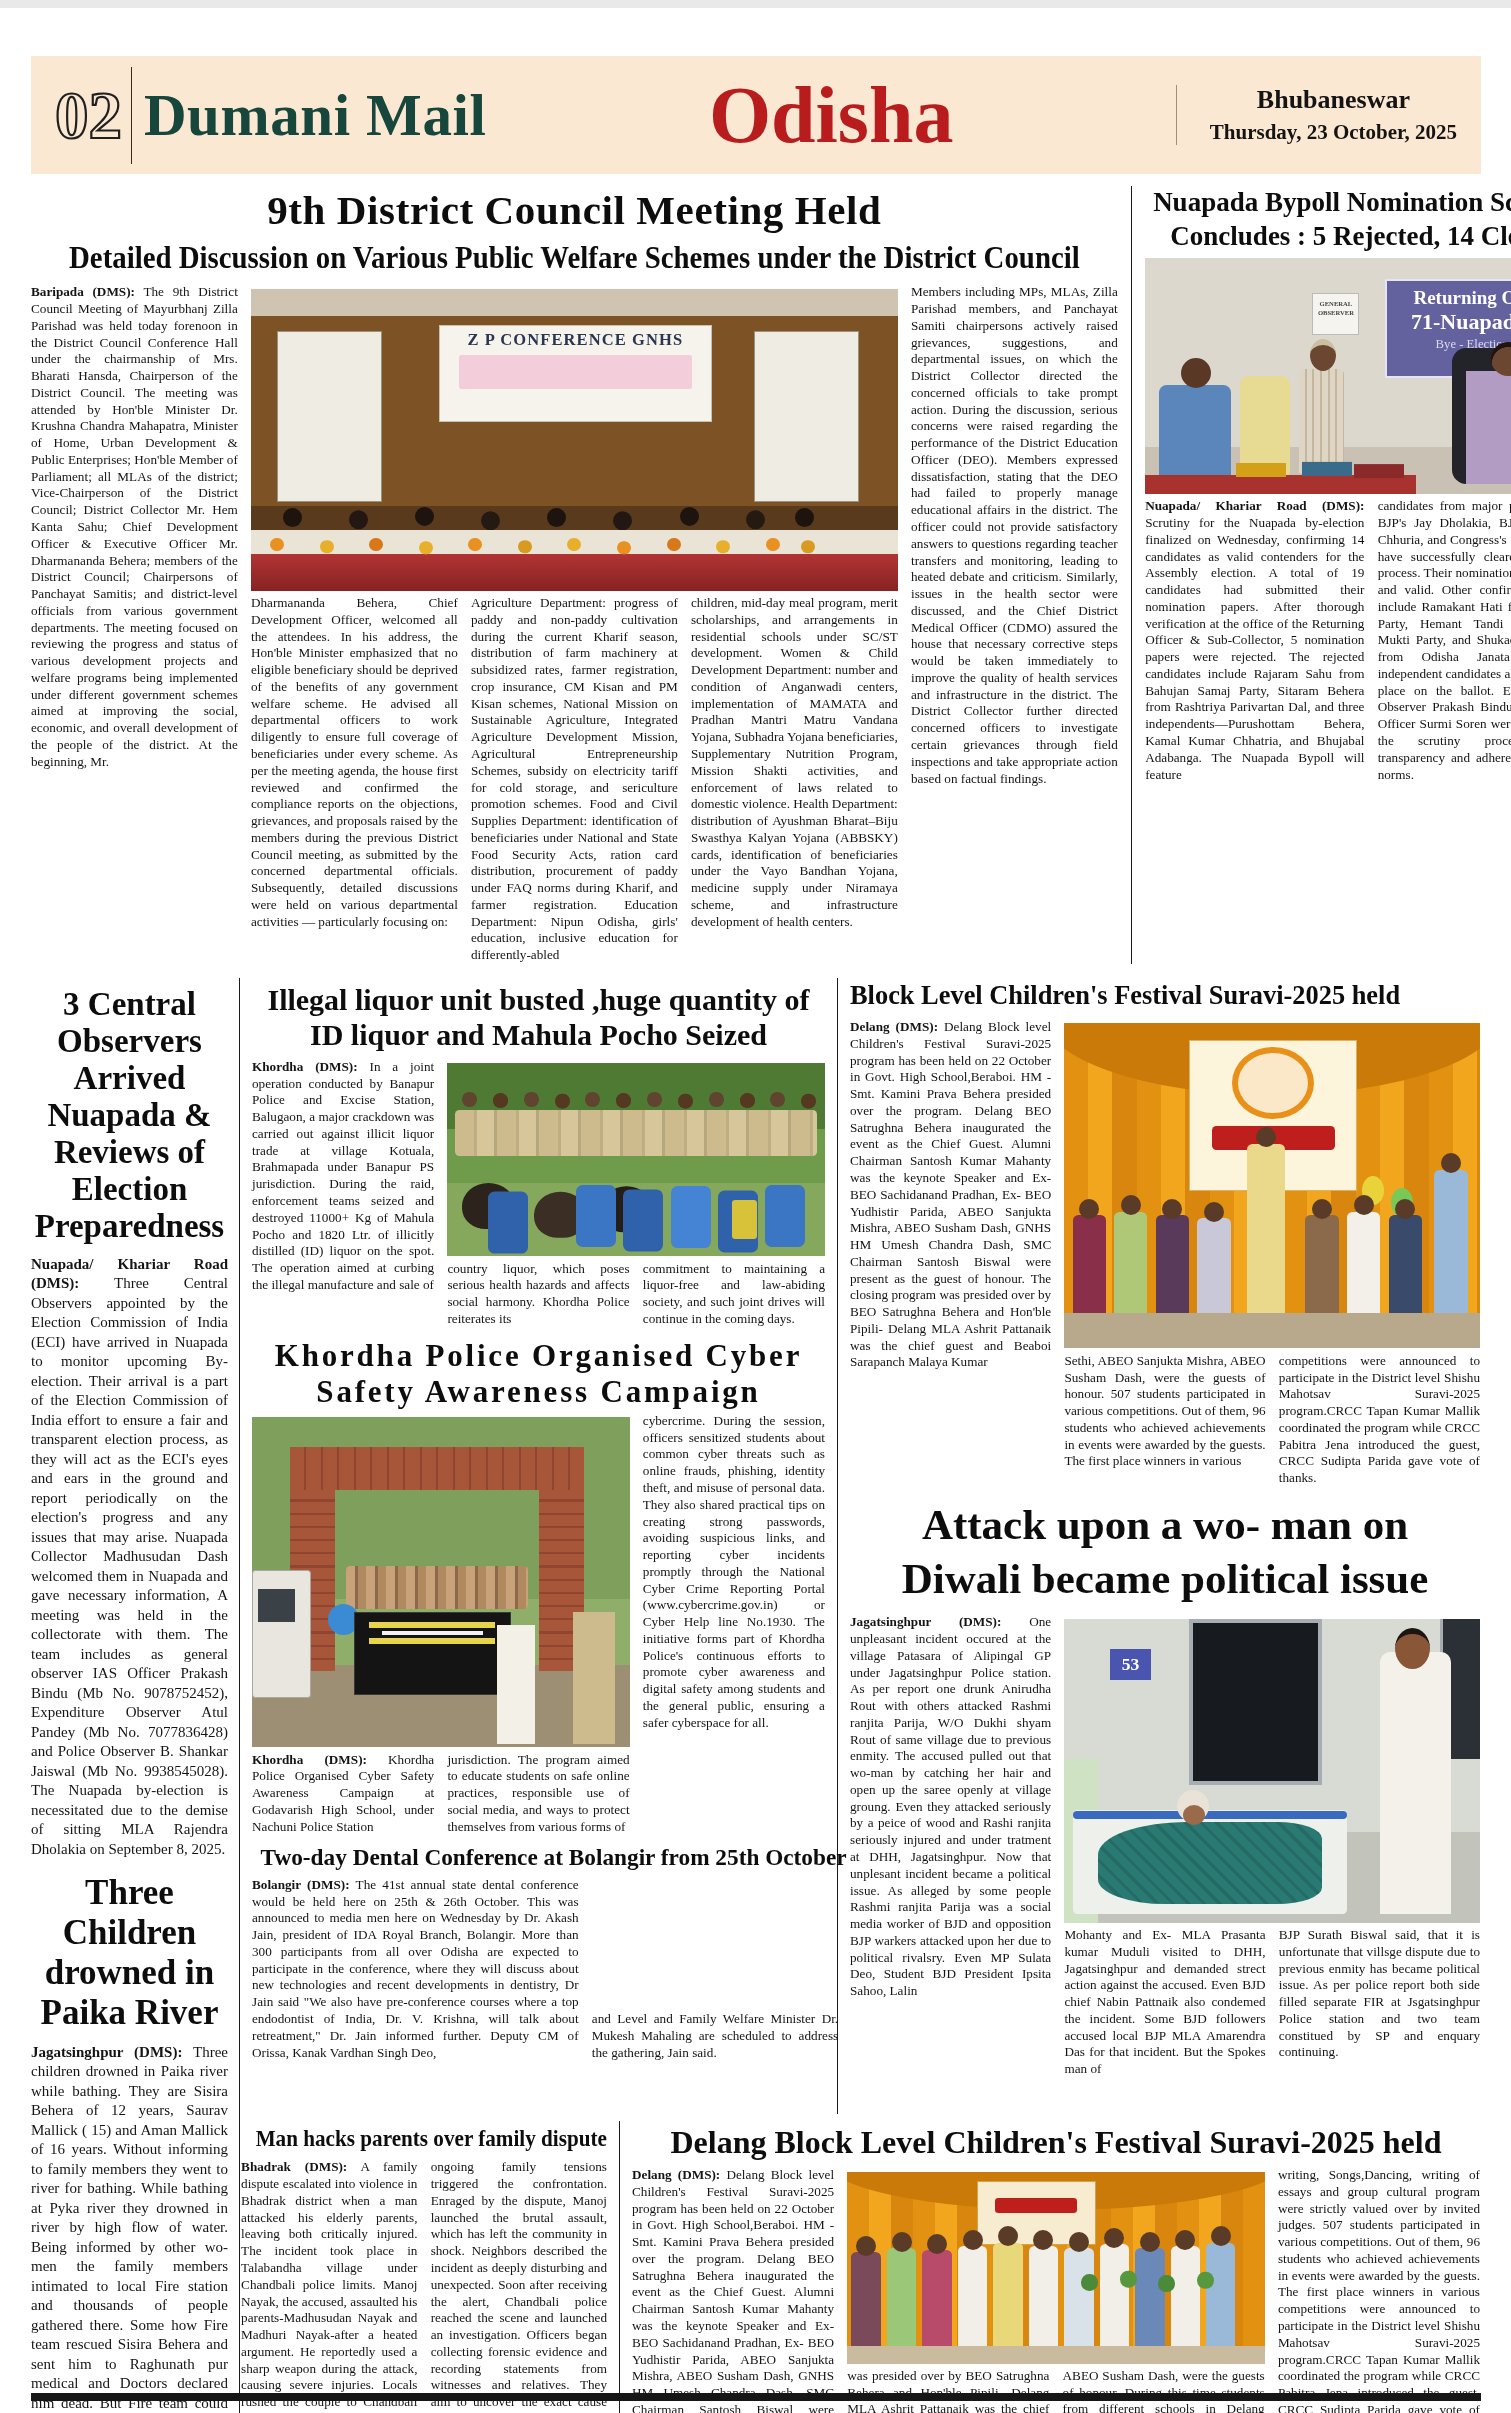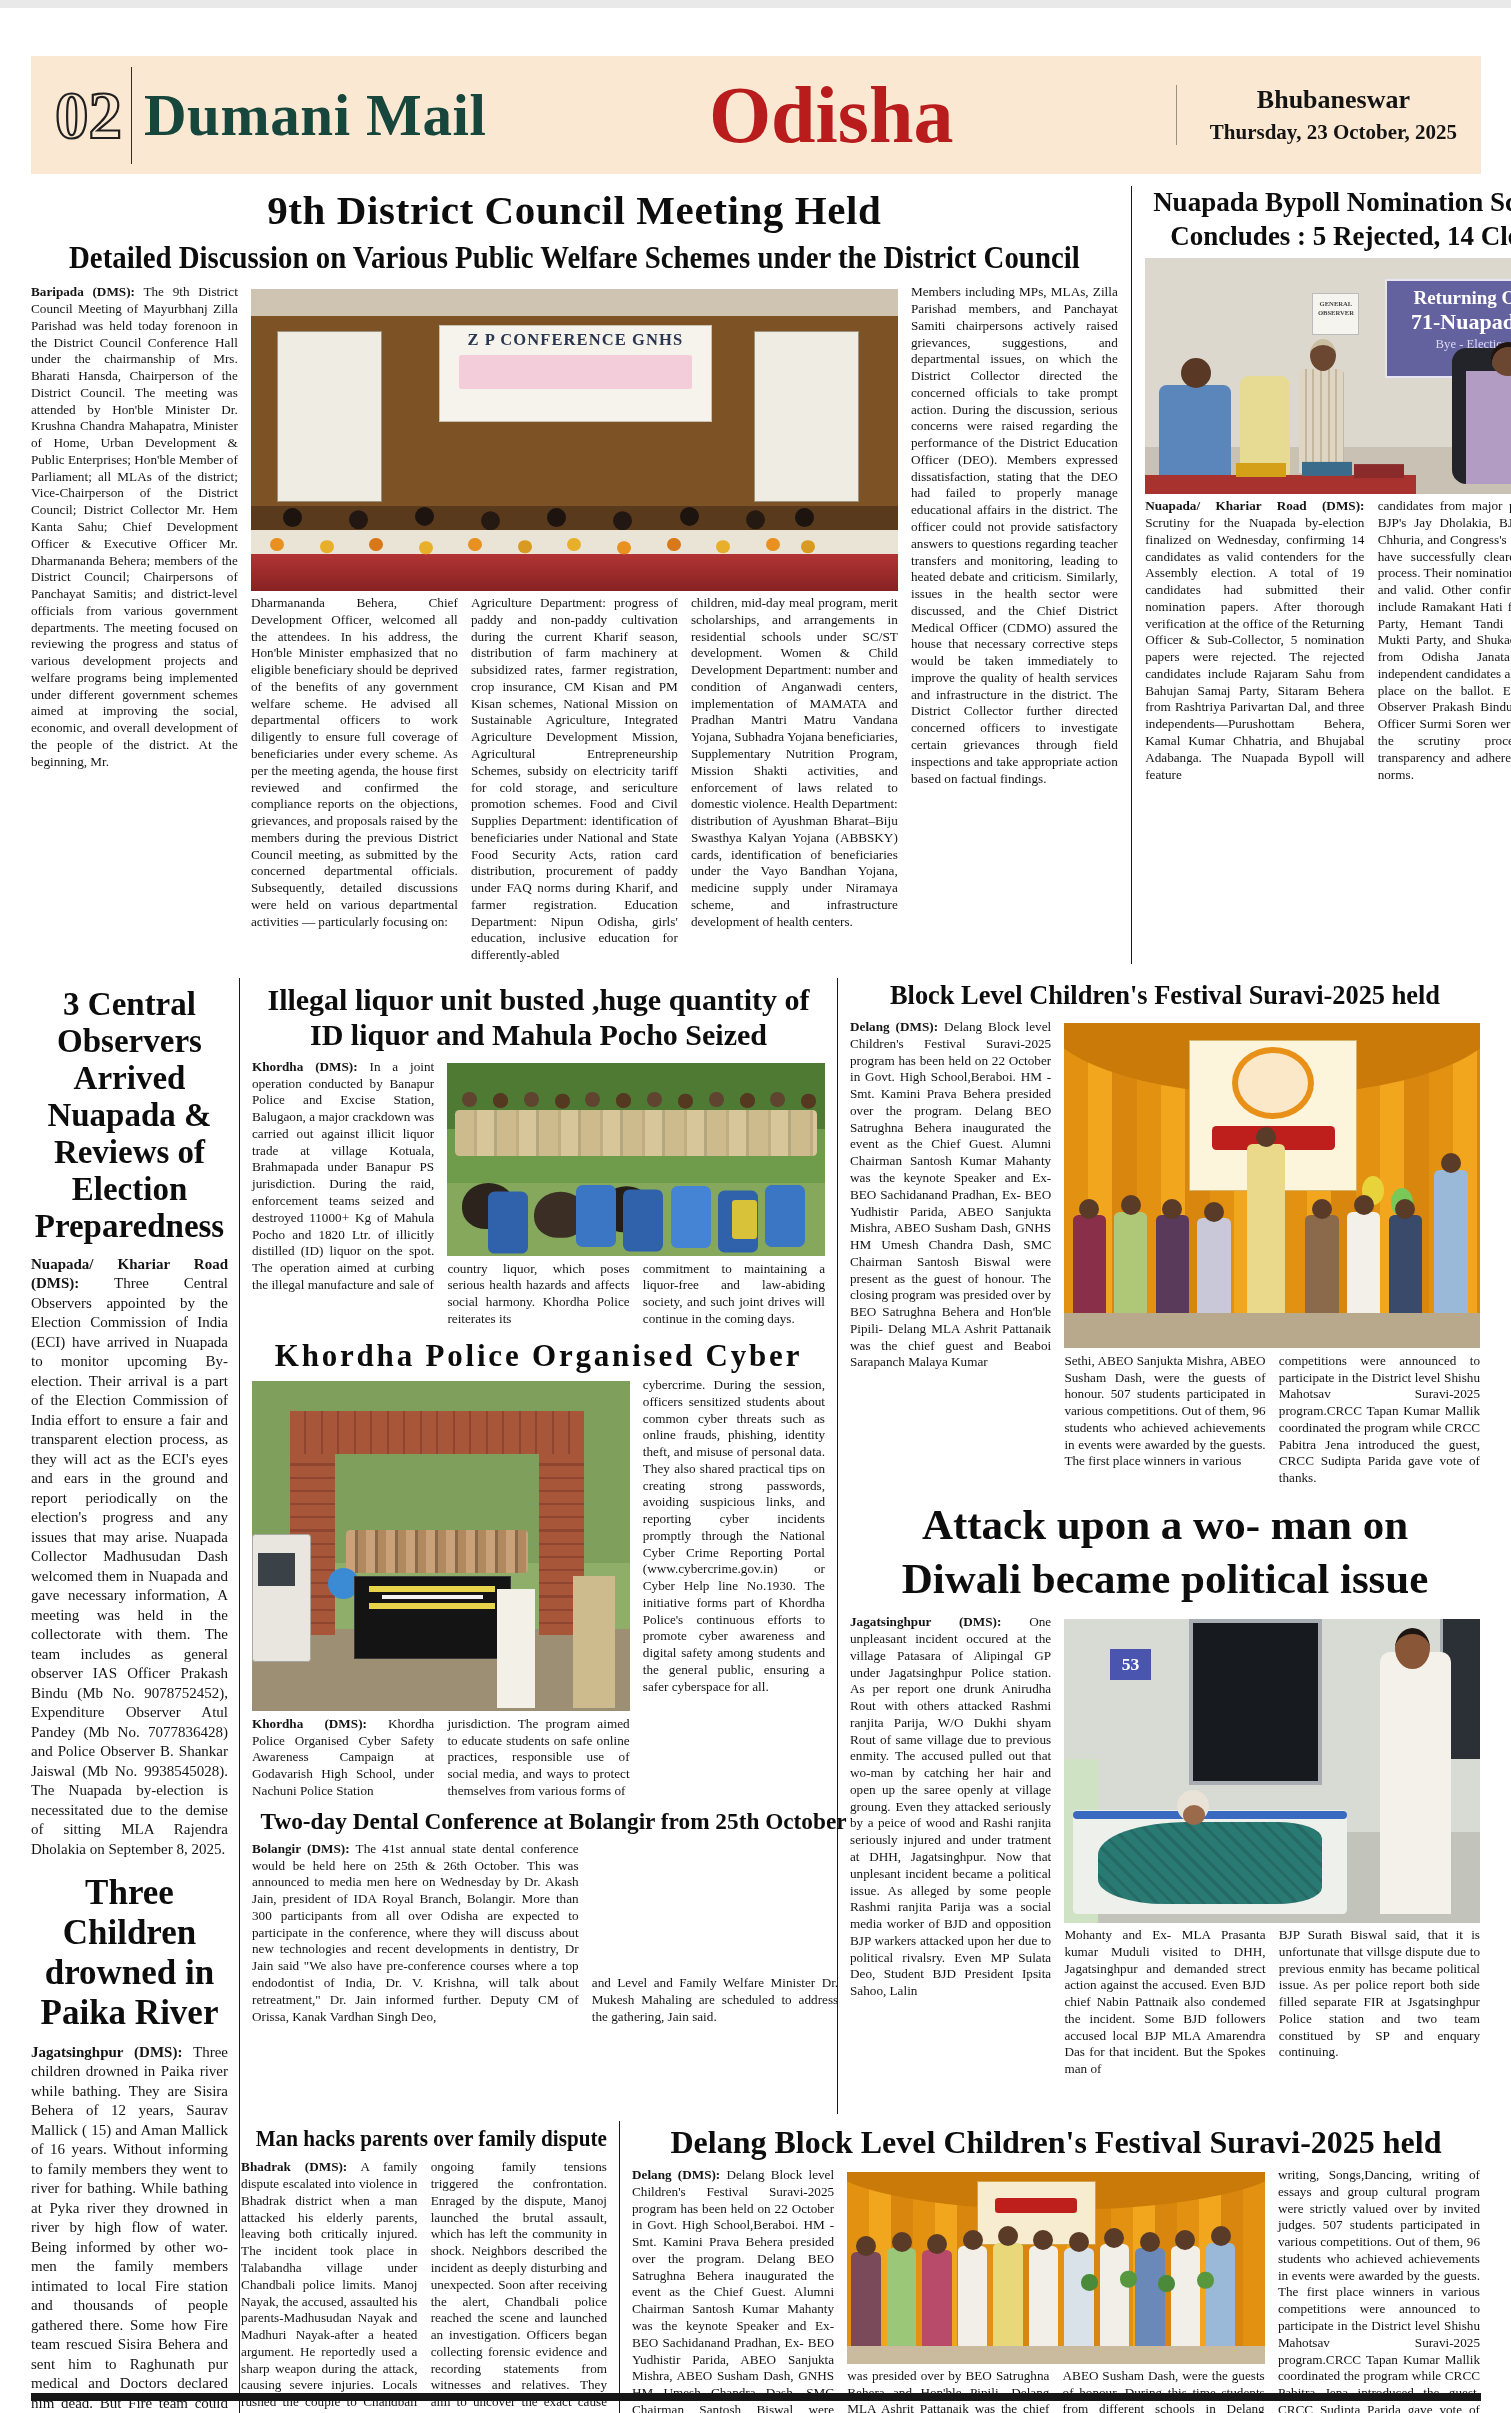--- a/index.html
+++ b/index.html
@@ -83,21 +83,21 @@
   .col-left{grid-column:1;grid-row:1/3;border-right:1.1px solid #1a1a1a;padding-right:11px;}
   .col-left .bcol{font-size:15px;line-height:1.3;}
   .mid-center{grid-column:2;grid-row:1;border-right:1.1px solid #1a1a1a;padding:0 12px;}
   .mid-right{grid-column:3;grid-row:1;padding-left:12px;}
   .bottom-band{grid-column:2/4;grid-row:2;display:grid;grid-template-columns:380px 1fr;margin-top:7.7px;}
   .h-obs{font-size:33px;text-align:center;line-height:1.12;margin:7.7px 0 10px;}
   .h-drown{font-size:35px;text-align:center;line-height:1.14;margin:14.3px 0 10px;}
   .h-liq{font-size:30px;text-align:center;line-height:1.18;margin:3.3px 0 6.6px;}
   .h-cyb{font-size:31px;text-align:center;line-height:1.16;letter-spacing:2.8px;margin:10px 0 3.3px;}
   .h-den{font-size:24px;text-align:center;white-space:nowrap;transform:scaleX(.97);margin:8.8px 0 5.5px;}
-  .h-sur{font-size:26.4px;text-align:center;white-space:nowrap;margin:2.2px 0 7.7px;}
+  .h-sur{font-size:26.4px;text-align:left;white-space:nowrap;margin:2.2px 0 7.7px;}
   .h-att{font-size:43px;text-align:center;line-height:1.25;margin:11px 0 8.8px;}
   .h-hak{font-size:23px;text-align:center;white-space:nowrap;transform:scaleX(.92);margin:4.4px 0 7.7px;}
   .h-del{font-size:32px;text-align:center;white-space:nowrap;margin:2.2px 0 6.6px;}
   .liq-body,.sur-body,.att-body{display:grid;grid-template-columns:repeat(3,1fr);column-gap:13.2px;}
   .lc1,.sc1,.ac1{grid-column:1;grid-row:1/3;}
   .liquor-ph{grid-column:2/4;grid-row:1;height:193px;}
   .lc2,.sc2,.ac2{grid-column:2;grid-row:2;}
   .lc3,.sc3,.ac3{grid-column:3;grid-row:2;}
   .cyb-body{display:grid;grid-template-columns:repeat(3,1fr);column-gap:13.2px;}
   .cyber-ph{grid-column:1/3;grid-row:1;height:330px;}
@@ -283,21 +283,21 @@
             <div class="abs lq-pot"></div>
             <div class="abs lq-barrel"></div>
             <div class="abs lq-can"></div>
           </div>
           <p class="bcol lc2">country liquor, which poses serious health hazards and affects social harmony. Khordha Police reiterates its</p>
           <p class="bcol lc3">commitment to maintaining a liquor-free and law-abiding society, and such joint drives will continue in the coming days.</p>
         </div>
       </article>
 
       <article>
-        <h1 class="h-cyb"><span>Khordha Police  Organised Cyber</span><br></h1>
+        <h1 class="h-cyb"><span>Khordha Police  Organised Cyber</span><br><span>Safety Awareness Campaign</span></h1>
         <div class="cyb-body">
           <div class="ph cyber-ph">
             <div class="abs cy-colL"></div>
             <div class="abs cy-colR"></div>
             <div class="abs cy-beam"></div>
             <div class="abs cy-crowd"></div>
             <div class="abs cy-van"></div>
             <div class="abs cy-vanwin"></div>
             <div class="abs cy-mascot"></div>
             <div class="abs cy-banner">

